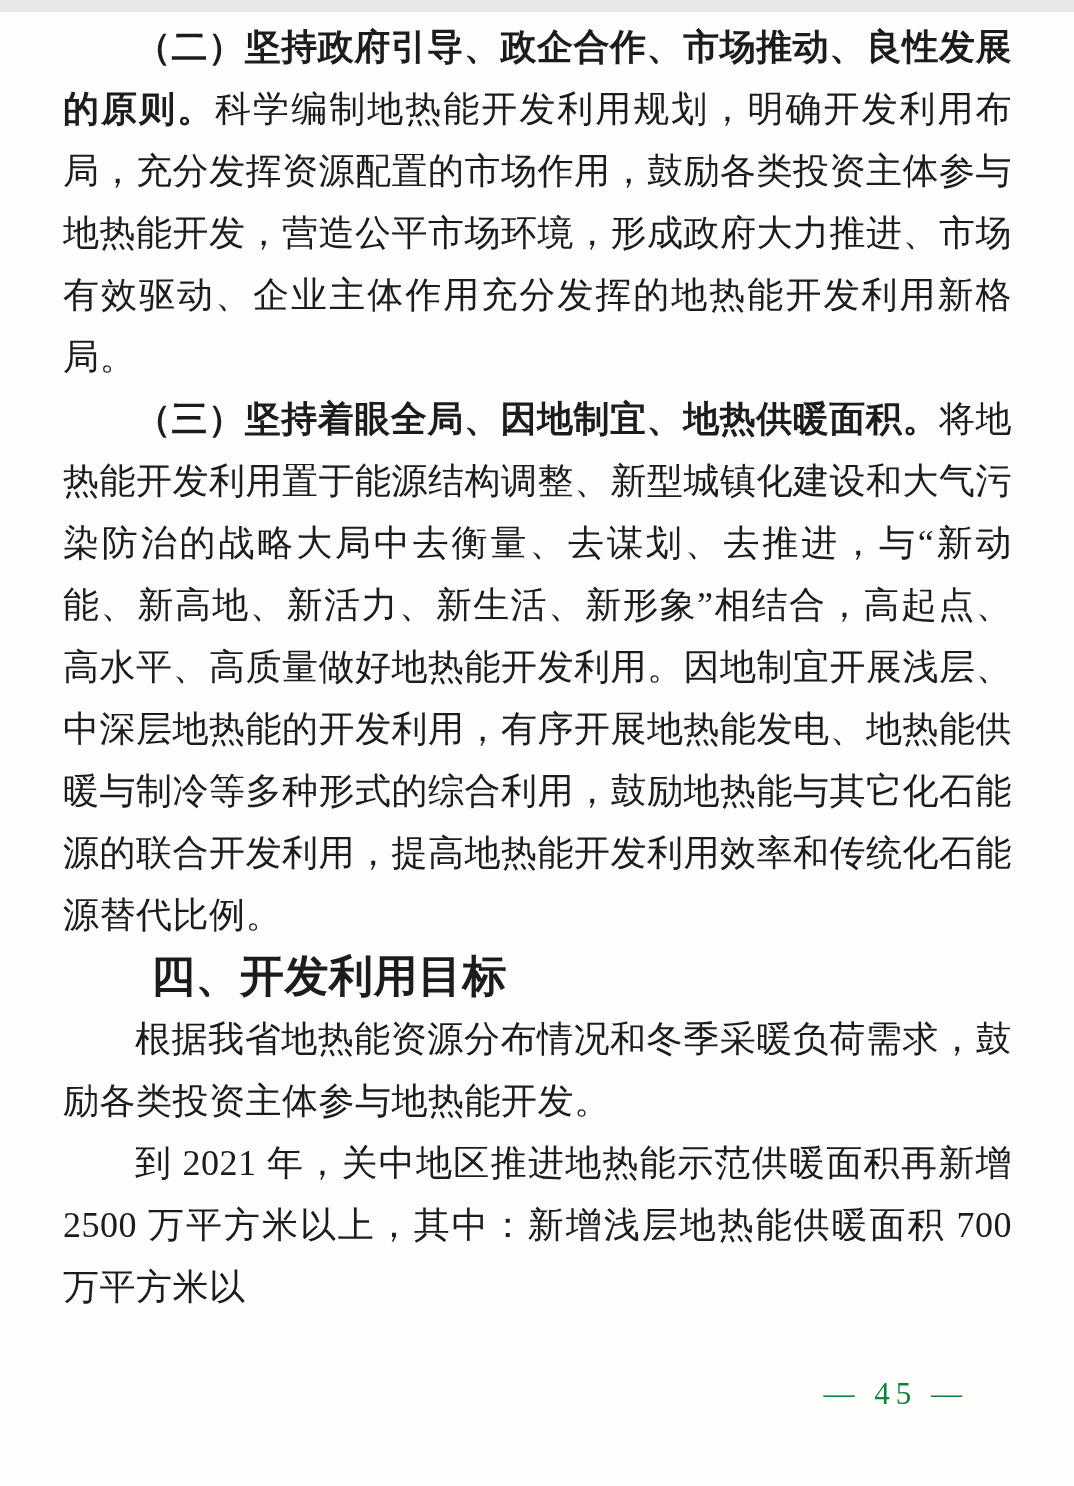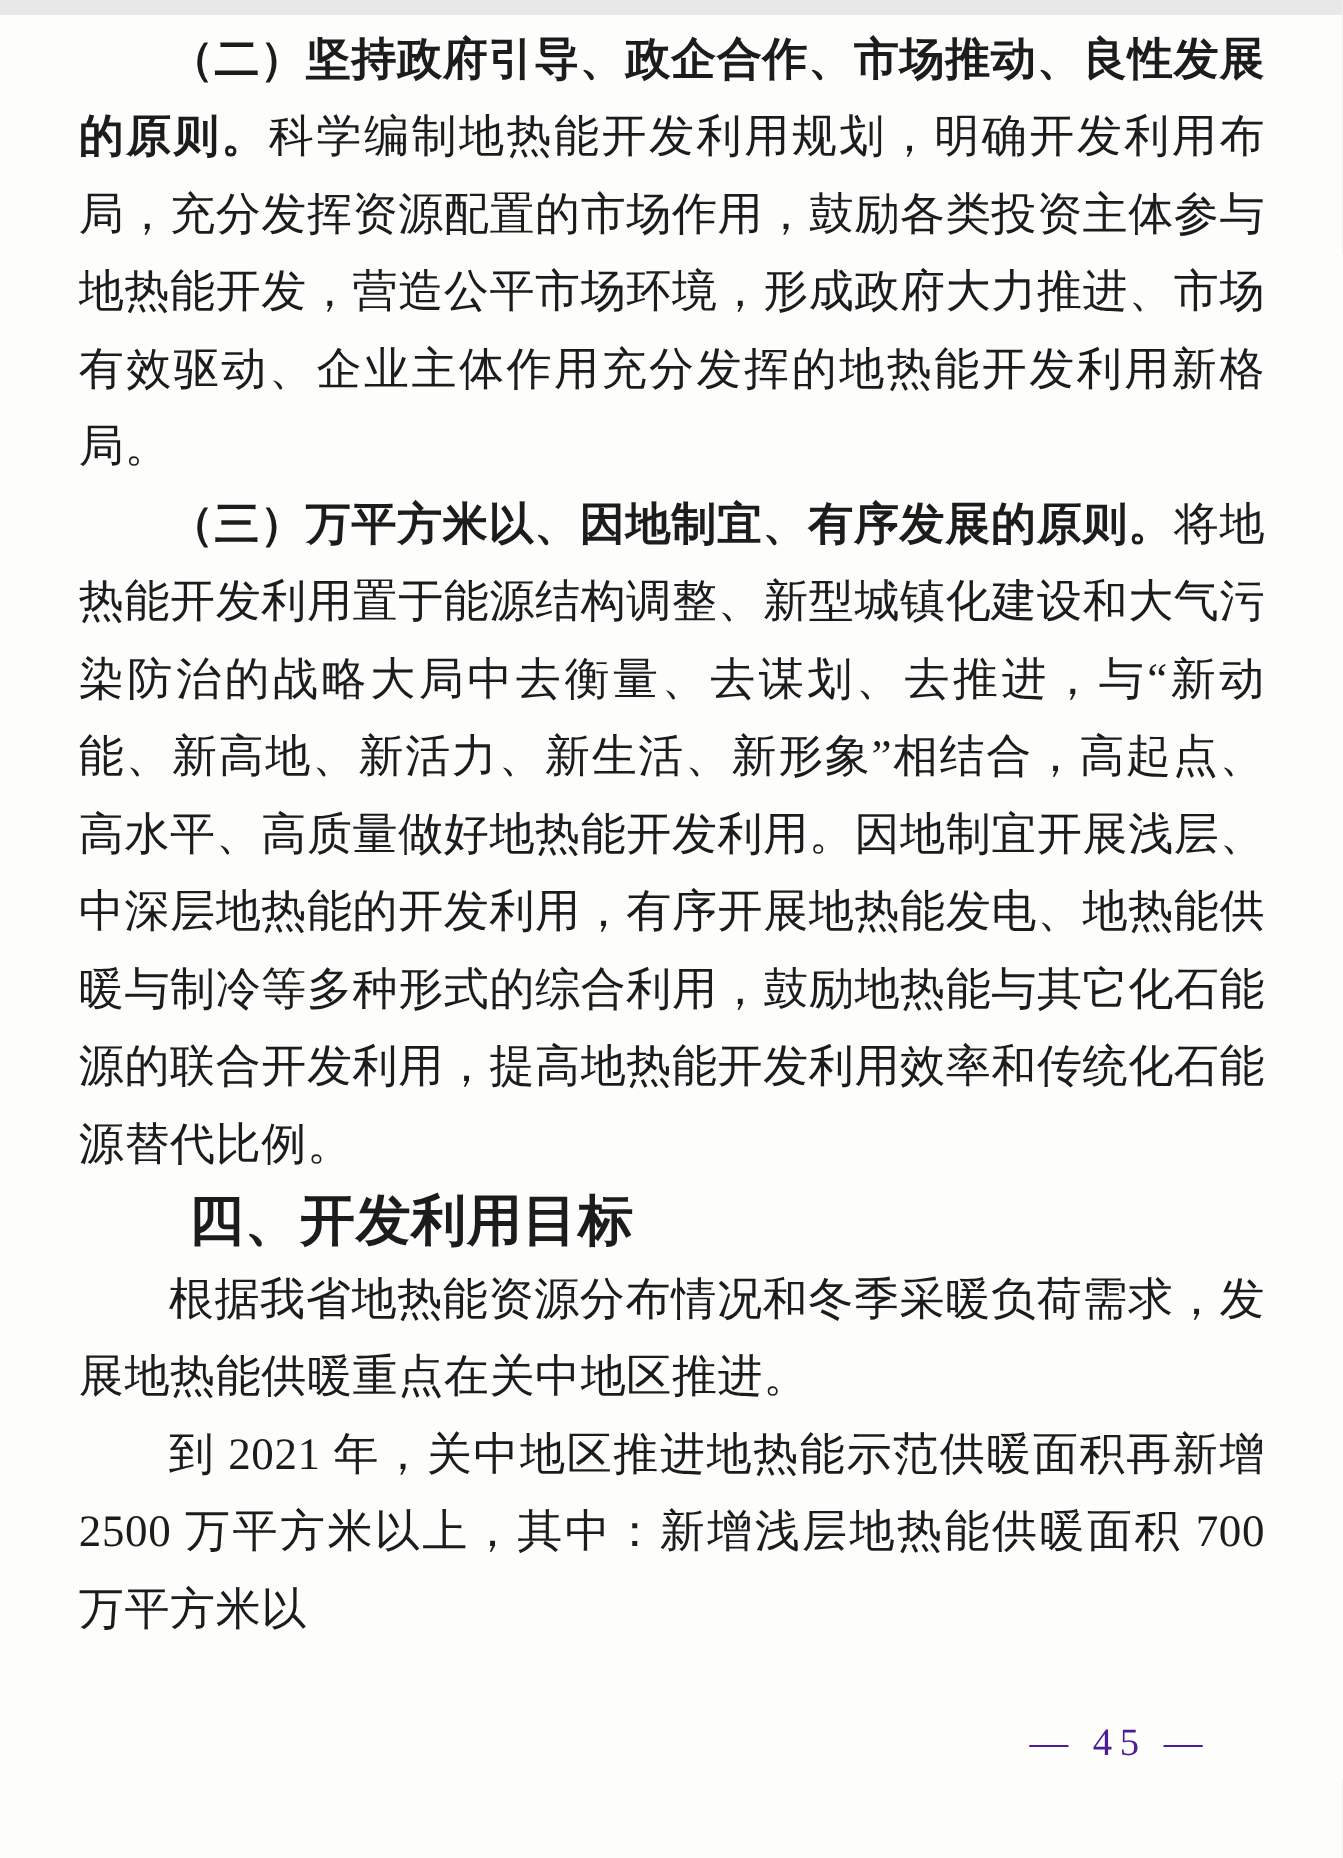--- a/index.html
+++ b/index.html
@@ -42,37 +42,37 @@
     font-weight: 700;
     letter-spacing: 0.5px;
   }
   .page-number {
     position: absolute;
     right: 106px;
     top: 1362px;
     font-size: 31px;
     line-height: 40px;
     letter-spacing: 6px;
-    color: #4c1d95;
+    color: #15803d;
     font-family: "Liberation Serif", "DejaVu Serif", serif;
   }
 </style>
 </head>
 <body>
 
 <div class="page">
   <div class="content">
 
     <p class="para"><span class="lead">（二）坚持政府引导、政企合作、市场推动、良性发展的原则。</span><span>科学编制地热能开发利用规划，明确开发利用布局，充分发挥资源配置的市场作用，鼓励各类投资主体参与地热能开发，营造公平市场环境，形成政府大力推进、市场有效驱动、企业主体作用充分发挥的地热能开发利用新格局。</span></p>
 
-    <p class="para"><span class="lead">（三）万平方米以、因地制宜、有序发展的原则。</span><span>将地热能开发利用置于能源结构调整、新型城镇化建设和大气污染防治的战略大局中去衡量、去谋划、去推进，与“新动能、新高地、新活力、新生活、新形象”相结合，高起点、高水平、高质量做好地热能开发利用。因地制宜开展浅层、中深层地热能的开发利用，有序开展地热能发电、地热能供暖与制冷等多种形式的综合利用，鼓励地热能与其它化石能源的联合开发利用，提高地热能开发利用效率和传统化石能源替代比例。</span></p>
+    <p class="para"><span class="lead">（三）坚持着眼全局、因地制宜、地热供暖面积。</span><span>将地热能开发利用置于能源结构调整、新型城镇化建设和大气污染防治的战略大局中去衡量、去谋划、去推进，与“新动能、新高地、新活力、新生活、新形象”相结合，高起点、高水平、高质量做好地热能开发利用。因地制宜开展浅层、中深层地热能的开发利用，有序开展地热能发电、地热能供暖与制冷等多种形式的综合利用，鼓励地热能与其它化石能源的联合开发利用，提高地热能开发利用效率和传统化石能源替代比例。</span></p>
 
     <h2 class="section-heading">四、开发利用目标</h2>
 
-    <p class="para">根据我省地热能资源分布情况和冬季采暖负荷需求，发展地热能供暖重点在关中地区推进。</p>
+    <p class="para">根据我省地热能资源分布情况和冬季采暖负荷需求，鼓励各类投资主体参与地热能开发。</p>
 
 
     <p class="para">到 2021 年，关中地区推进地热能示范供暖面积再新增 2500 万平方米以上，其中：新增浅层地热能供暖面积 700 万平方米以</p>
 
   </div>
 
   <div class="page-number">— 45 —</div>
 </div>
 
 </body></html>

